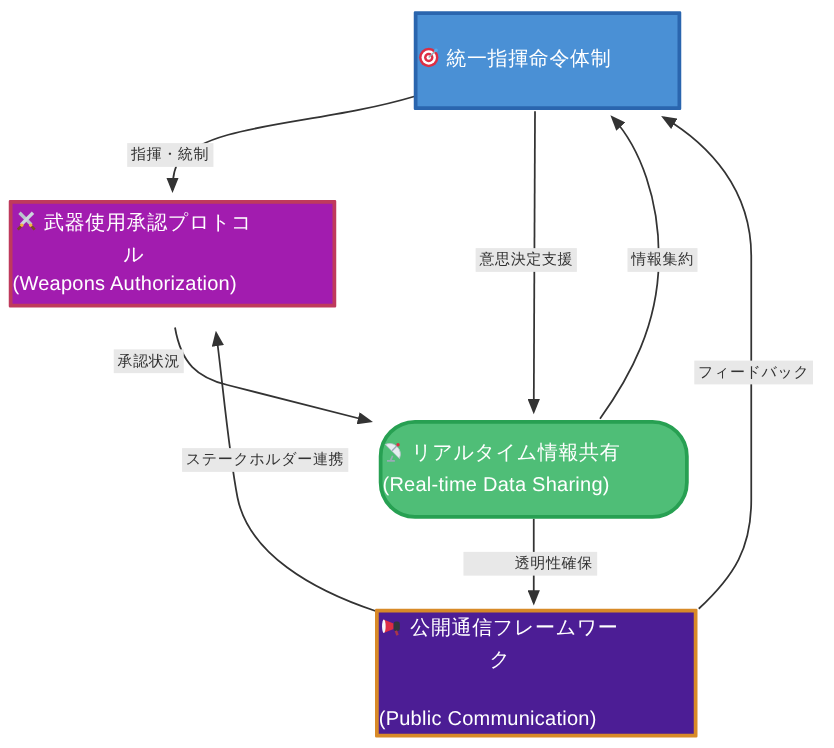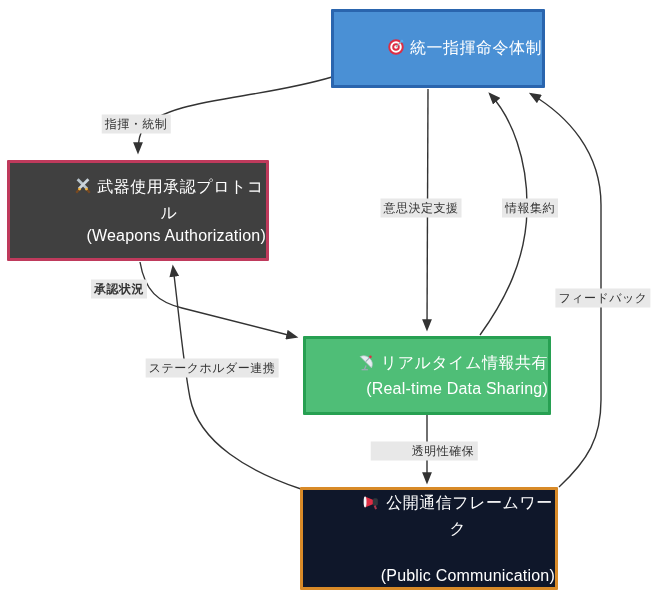--- a/index.html
+++ b/index.html
@@ -1,20 +1,20 @@
 <!DOCTYPE html>
 <html><head>
 <meta charset="utf-8">
 <style>
   html,body{margin:0;padding:0;background:#ffffff;}
   body{font-family:"Liberation Sans","DejaVu Sans",sans-serif;}
   .canvas{position:relative;width:667px;height:598px;background:#ffffff;overflow:hidden;}
   .edges{position:absolute;left:0;top:0;width:667px;height:598px;}
   .node{position:absolute;border:3px solid;border-radius:1px;display:flex;flex-direction:column;
-        align-items:flex-end;justify-content:center;color:#ffffff;text-align:center;
+        align-items:flex-start;justify-content:center;color:#ffffff;text-align:center;
         font-size:16px;line-height:23px;letter-spacing:0.5px;box-sizing:border-box;}
   .node .jp{display:inline-block;}
   .node .jp.wrap{max-width:194px;}
   .node .icon{display:inline-block;vertical-align:-3px;margin-right:5px;}
   .node .en{letter-spacing:0.2px;}
   .edge-label{position:absolute;transform:translate(-50%,-50%);background:#e8e8e8;color:#333333;
         font-size:12px;letter-spacing:0.5px;padding:1px 3px;white-space:nowrap;}
 </style>
 </head>
 <body>
@@ -46,66 +46,66 @@
           <circle cx="10" cy="10" r="6.4" fill="#ffffff"></circle>
           <circle cx="10" cy="10" r="4.2" fill="#dd2e44"></circle>
           <circle cx="10" cy="10" r="2" fill="#ffffff"></circle>
           <line x1="16.5" y1="3.5" x2="10" y2="10" stroke="#99aab5" stroke-width="1.2"></line>
           <circle cx="16.5" cy="3.5" r="1.6" fill="#55acee"></circle>
         </svg>
       </span><span>統一指揮命令体制</span>
     </div>
   </div>
 
-  <div class="node" style="left: 7px; top: 160px; width: 262px; height: 101px; background: #404040; border-color: rgb(191, 58, 92);">
+  <div class="node" style="left: 7px; top: 160px; width: 262px; height: 86px; background: #a21caf; border-color: rgb(191, 58, 92);">
     <div class="jp wrap">
       <span class="icon">
         <svg width="18" height="18" viewBox="0 0 20 20">
           <line x1="4" y1="2.5" x2="14.5" y2="13" stroke="#b9c5cd" stroke-width="3"></line>
           <line x1="16" y1="2.5" x2="5.5" y2="13" stroke="#ccd6dd" stroke-width="3"></line>
           <circle cx="14" cy="13.5" r="1.5" fill="#f4b63f"></circle>
           <circle cx="6" cy="13.5" r="1.5" fill="#f4b63f"></circle>
           <line x1="14.8" y1="14.5" x2="17.5" y2="17.5" stroke="#7a4a21" stroke-width="2.4"></line>
           <line x1="5.2" y1="14.5" x2="2.5" y2="17.5" stroke="#7a4a21" stroke-width="2.4"></line>
         </svg>
       </span><span>武器使用承認プロトコル</span>
     </div>
     <div class="en">(Weapons Authorization)</div>
   </div>
 
-  <div class="node" style="left: 303px; top: 336px; width: 248px; height: 79px; background: rgb(79, 190, 119); border-color: rgb(39, 160, 82);">
+  <div class="node" style="left: 303px; top: 336px; width: 248px; height: 79px; background: rgb(79, 190, 119); border-color: rgb(39, 160, 82); border-radius: 29px;">
     <div class="jp">
       <span class="icon">
         <svg width="18" height="18" viewBox="0 0 20 20">
           <path d="M2.5,4 A9.5,9.5 0 0 1 15,16.5 L2.5,4 z" fill="#e6edf1" stroke="#b9c5cd" stroke-width="0.8"></path>
           <line x1="13.5" y1="4.5" x2="8.5" y2="9.5" stroke="#99aab5" stroke-width="1.3"></line>
           <circle cx="13.8" cy="4.2" r="1.5" fill="#dd2e44"></circle>
           <line x1="9" y1="14" x2="7" y2="18.5" stroke="#99aab5" stroke-width="1.5"></line>
           <line x1="4" y1="18.5" x2="11" y2="18.5" stroke="#99aab5" stroke-width="1.5"></line>
         </svg>
       </span><span>リアルタイム情報共有</span>
     </div>
     <div class="en">(Real-time Data Sharing)</div>
   </div>
 
-  <div class="node" style="left: 300px; top: 487px; width: 258px; height: 103px; background: #0f172a; border-color: rgb(216, 138, 40); gap: 24px;">
+  <div class="node" style="left: 300px; top: 487px; width: 258px; height: 103px; background: #4c1d95; border-color: rgb(216, 138, 40); gap: 24px;">
     <div class="jp wrap">
       <span class="icon">
         <svg width="18" height="18" viewBox="0 0 20 20">
           <polygon points="2,4 11,7.5 11,12.5 2,16" fill="#dd2e44"></polygon>
           <ellipse cx="2.3" cy="10" rx="1.6" ry="6" fill="#f5f8fa"></ellipse>
           <rect x="11" y="5.8" width="5.5" height="8.4" rx="2" fill="#31373d"></rect>
           <line x1="13" y1="14" x2="14.5" y2="18" stroke="#a8374b" stroke-width="2.2"></line>
         </svg>
       </span><span>公開通信フレームワーク</span>
     </div>
     <div class="en">(Public Communication)</div>
   </div>
 
   <div class="edge-label" style="left:136px;top:124px;">指揮・統制</div>
   <div class="edge-label" style="left:421px;top:208px;">意思決定支援</div>
   <div class="edge-label" style="left:530px;top:208px;">情報集約</div>
-  <div class="edge-label" style="left:119px;top:289px;font-weight:bold;">承認状況</div>
+  <div class="edge-label" style="left:119px;top:289px;">承認状況</div>
   <div class="edge-label" style="left:196px;top:368px;margin-left:16px;">ステークホルダー連携</div>
   <div class="edge-label" style="left:424px;top:451px;padding-left:41px;">透明性確保</div>
   <div class="edge-label" style="left:603px;top:298px;">フィードバック</div>
 
 </div>
 
 </body></html>

